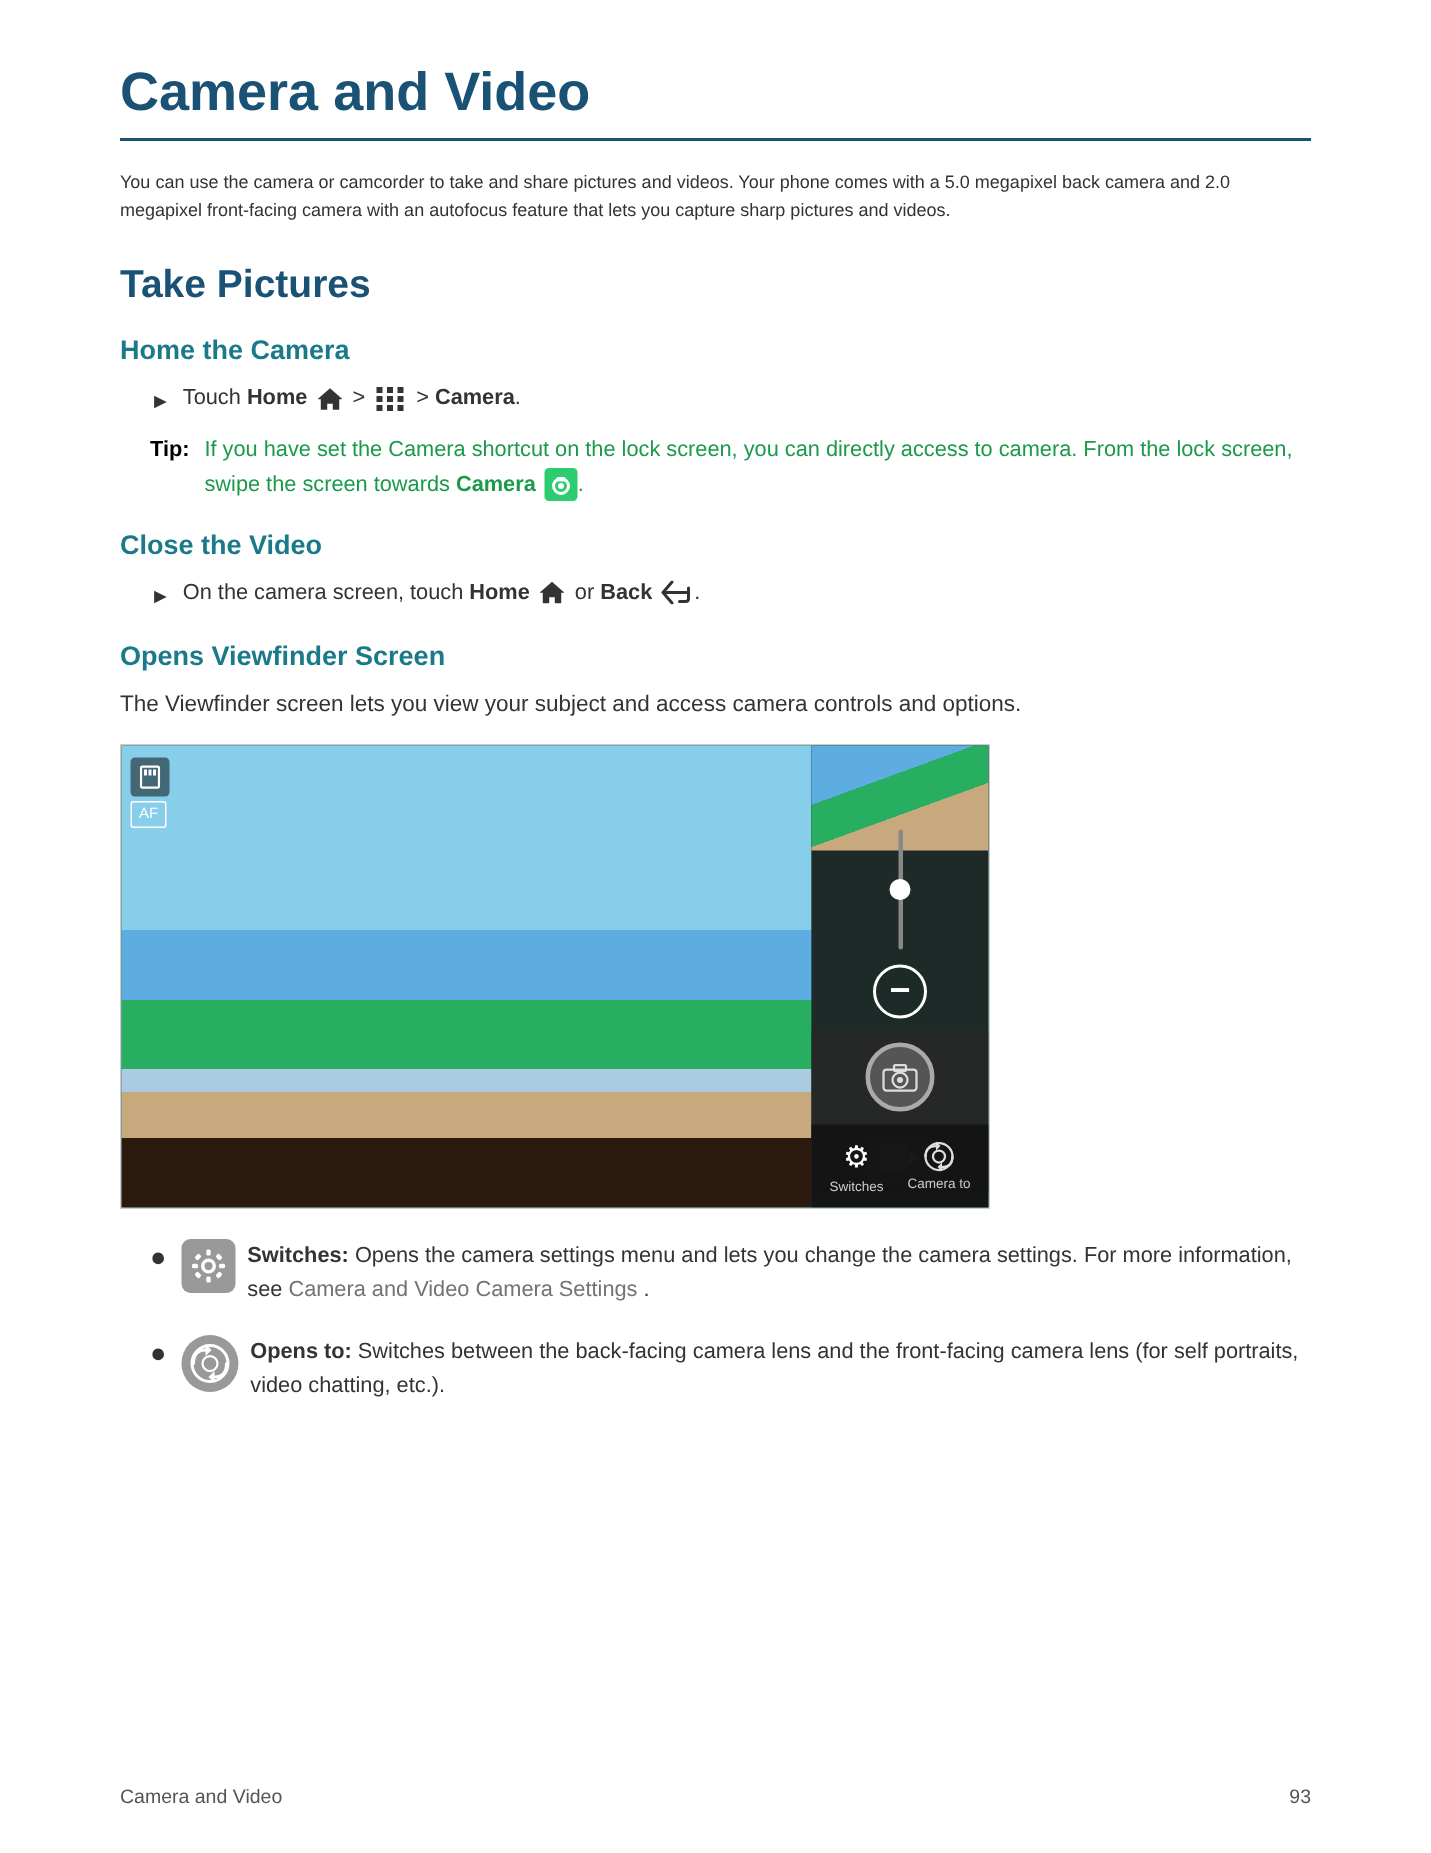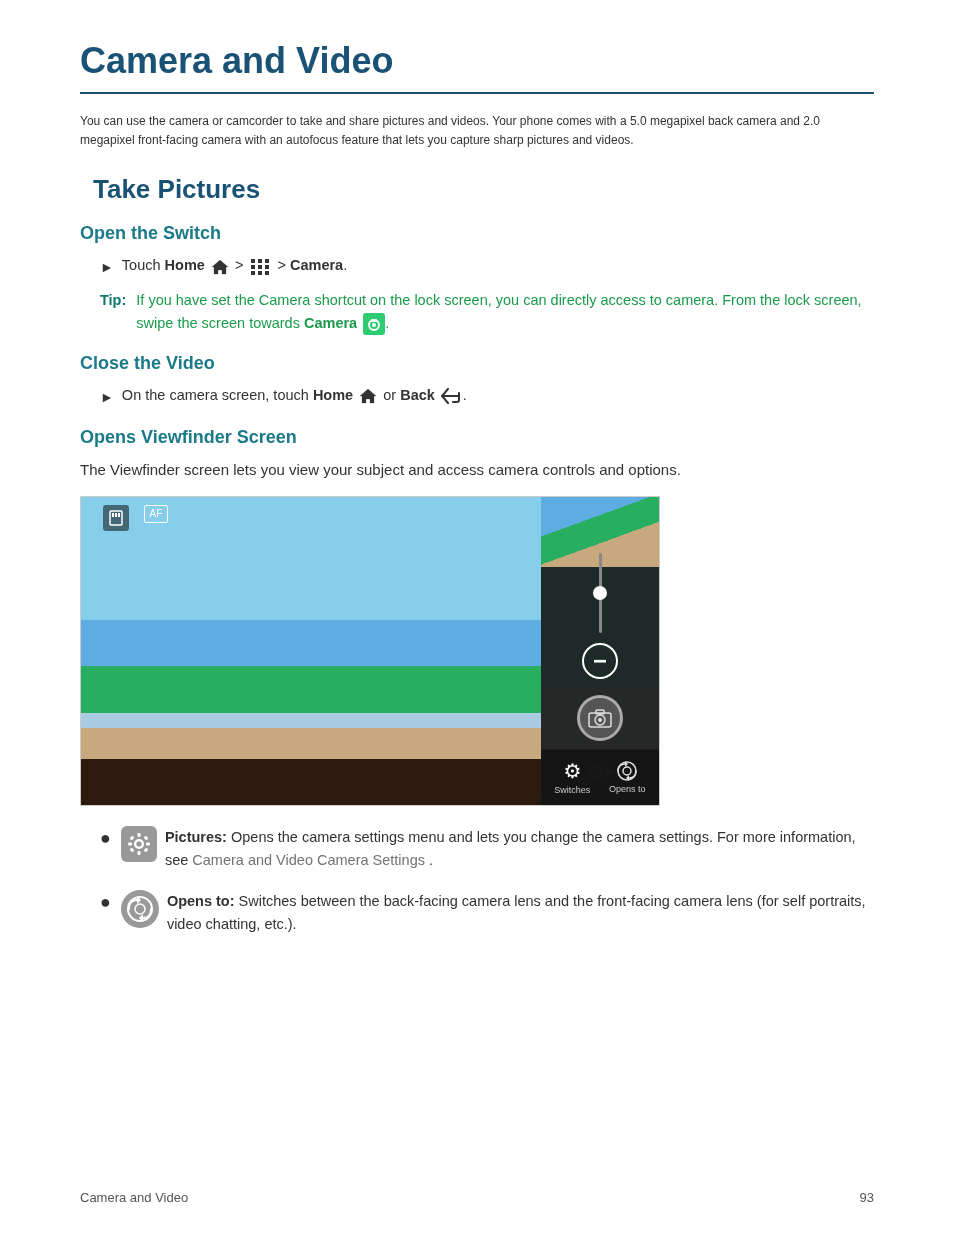--- a/index.html
+++ b/index.html
@@ -28,21 +28,20 @@
       line-height: 1.6;
       color: #333;
       margin-bottom: 24px;
     }
 
     .section-h2 {
       font-size: 26px;
       font-weight: bold;
       color: #1a5276;
       margin-bottom: 14px;
-      margin-left: 13px;
     }
 
     .section-h3 {
       font-size: 18px;
       font-weight: bold;
       color: #1a7a8a;
       margin-bottom: 10px;
       margin-top: 18px;
     }
 
@@ -76,21 +75,21 @@
       display: flex;
       align-items: flex-start;
       margin: 10px 0 16px 20px;
       font-size: 14.5px;
       line-height: 1.6;
       color: #1a9a4a;
     }
 
     .tip-label {
       font-weight: bold;
-      color: #0f766e;
+      color: #000000;
       margin-right: 10px;
       flex-shrink: 0;
     }
 
     .tip-text {
       color: #1a9a4a;
     }
 
     .tip-text .bold-label {
       color: #1a9a4a;
@@ -154,25 +153,25 @@
         #27ae60 55%, #27ae60 70%,
         #a9cce3 70%, #a9cce3 75%,
         #c8a97e 75%, #c8a97e 85%,
         #2c1a0e 85%, #2c1a0e 100%
       );
     }
 
     
     .vf-left-panel {
       position: absolute;
-      left: 22px;
+      left: 6px;
       top: 8px;
       display: flex;
-      flex-direction: row;
-      gap: 15px;
+      flex-direction: column;
+      gap: 3px;
     }
 
     .vf-icon-sm {
       width: 26px;
       height: 26px;
       background: rgba(0,0,0,0.5);
       border-radius: 3px;
       display: flex;
       align-items: center;
       justify-content: center;
@@ -335,21 +334,21 @@
   </style>
 </head>
 <body>
 
 <h1 class="page-title">Camera and Video</h1>
 
 <p class="intro-text">You can use the camera or camcorder to take and share pictures and videos. Your phone comes with a 5.0 megapixel back camera and 2.0 megapixel front-facing camera with an autofocus feature that lets you capture sharp pictures and videos.</p>
 
 <h2 class="section-h2">Take Pictures</h2>
 
-<h3 class="section-h3">Open the Switch</h3>
+<h3 class="section-h3">Home the Camera</h3>
 
 <div class="step-item">
   <span class="step-arrow">►</span>
   <span class="step-text">
     Touch <span class="bold-label">Home</span>
     
     <svg class="home-icon" viewBox="0 0 18 18" xmlns="http://www.w3.org/2000/svg">
       <path d="M9 2L1 9h2v7h4v-4h4v4h4V9h2z" fill="#333" stroke="#333" stroke-width="0.3"></path>
     </svg>
     &gt;
@@ -474,21 +473,21 @@
       <div class="vf-bottom-btn">
 
         <svg width="22" height="22" viewBox="0 0 22 22">
           <circle cx="11" cy="11" r="9" fill="none" stroke="#ddd" stroke-width="1.5"></circle>
           <circle cx="11" cy="11" r="4" fill="none" stroke="#ddd" stroke-width="1.5"></circle>
           <path d="M2 11 Q2 4 9 4" fill="none" stroke="#ddd" stroke-width="1.5" stroke-linecap="round"></path>
           <polygon points="9,1 9,7 12,4" fill="#ddd"></polygon>
           <path d="M20 11 Q20 18 13 18" fill="none" stroke="#ddd" stroke-width="1.5" stroke-linecap="round"></path>
           <polygon points="13,15 13,21 10,18" fill="#ddd"></polygon>
         </svg>
-        <span class="vf-bottom-btn-label">Opens to</span>
+        <span class="vf-bottom-btn-label">Camera to</span>
       </div>
     </div>
   </div>
 </div>
 
 <div class="bullet-list">
 
   <div class="bullet-item">
     <span class="bullet-dot">●</span>
 
@@ -502,21 +501,21 @@
         <rect x="11.5" y="20" width="3" height="4" rx="1" fill="white"></rect>
         <rect x="2" y="11.5" width="4" height="3" rx="1" fill="white"></rect>
         <rect x="20" y="11.5" width="4" height="3" rx="1" fill="white"></rect>
         <rect x="4.5" y="5" width="3" height="4" rx="1" fill="white" transform="rotate(45 6 7)"></rect>
         <rect x="18.5" y="5" width="3" height="4" rx="1" fill="white" transform="rotate(-45 20 7)"></rect>
         <rect x="4.5" y="17" width="3" height="4" rx="1" fill="white" transform="rotate(-45 6 19)"></rect>
         <rect x="18.5" y="17" width="3" height="4" rx="1" fill="white" transform="rotate(45 20 19)"></rect>
       </svg>
     </div>
     <span>
-      <span class="bold-label">Pictures:</span>
+      <span class="bold-label">Switches:</span>
       <span>Opens the camera settings menu and lets you change the camera settings. For more information, see </span>
       <a class="link-text">Camera and Video Camera Settings</a>
       <span>.</span>
     </span>
   </div>
 
   <div class="bullet-item">
     <span class="bullet-dot">●</span>
 
     <div class="bullet-icon-box" style="background:#999; width:38px; height:38px; border-radius:50%;">

